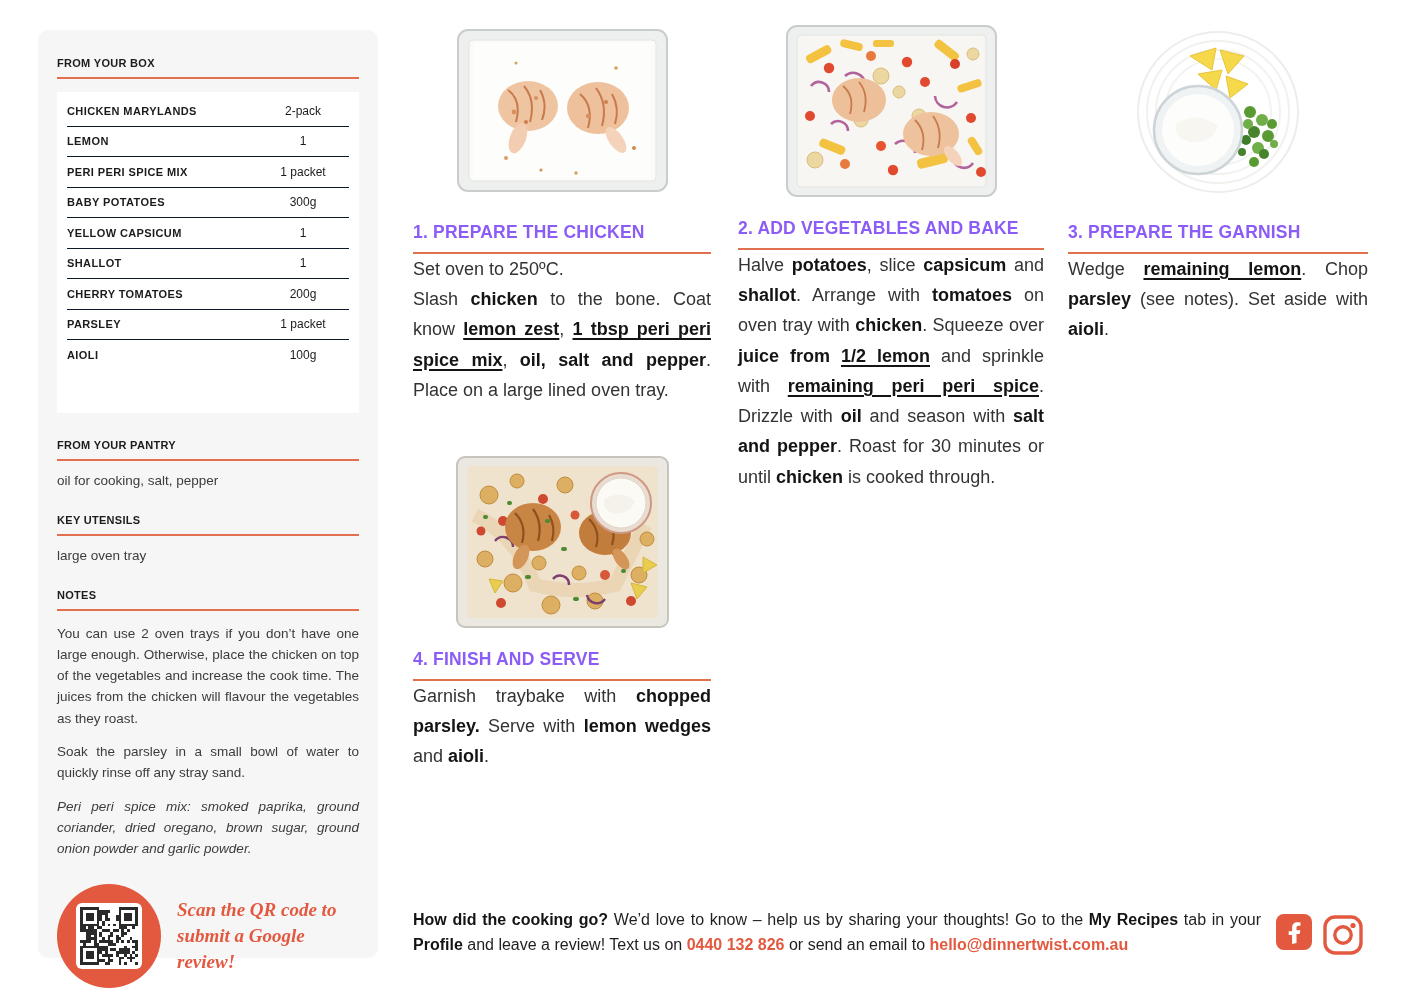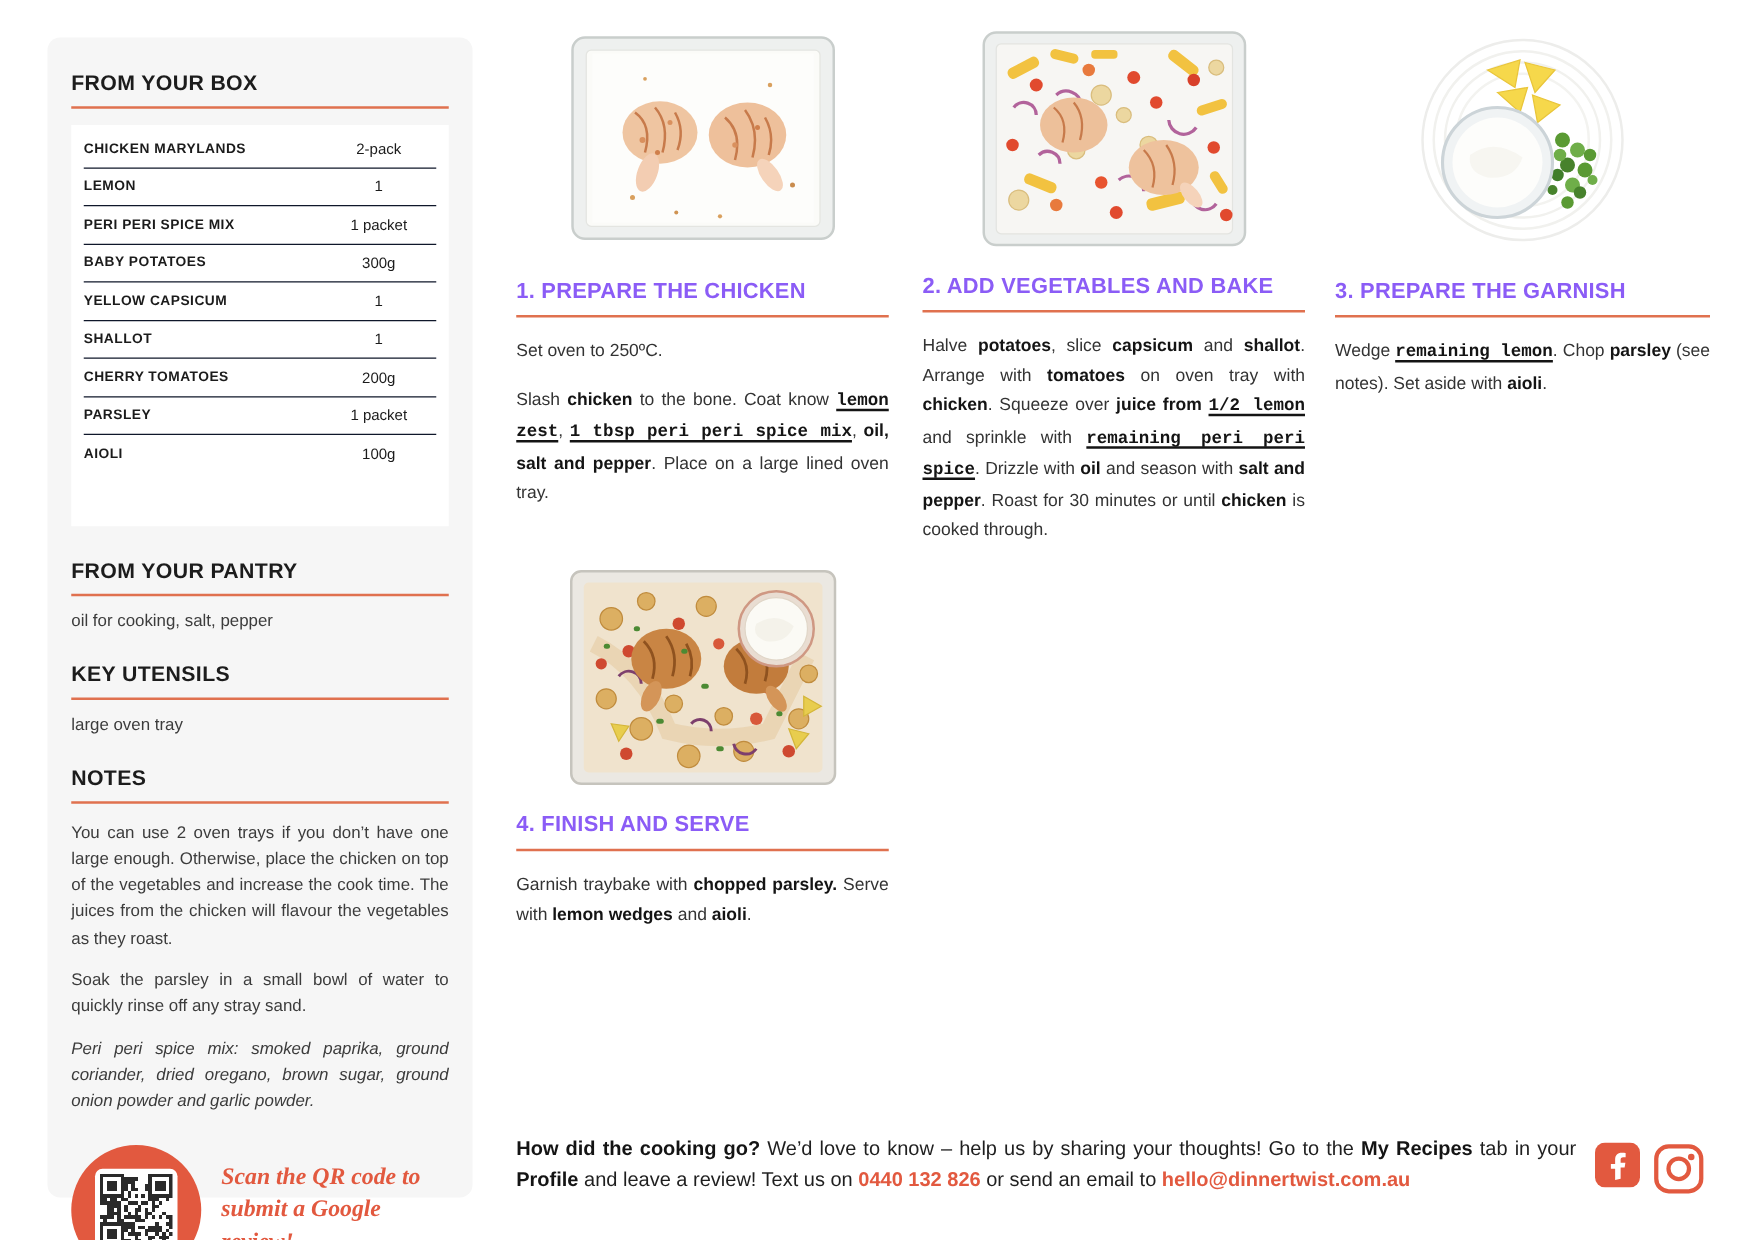--- a/index.html
+++ b/index.html
@@ -3,21 +3,21 @@
 <meta charset="utf-8">
 <style>
   * { margin:0; padding:0; box-sizing:border-box; }
   html,body { background:#ffffff; }
   body { font-family:"Liberation Sans", sans-serif; color:#333; }
   .page { position:relative; width:1403px; height:992px; background:#fff; overflow:hidden; }
 
   
   .sidebar { position:absolute; left:38px; top:30px; width:340px; height:928px;
              background:#f6f6f6; border-radius:10px; padding:27px 19px 0 19px; }
-  .side-h { font-size:17px; font-weight:700; color:#1c1c1c; letter-spacing:.3px; }
+  .side-h { font-size:11px; font-weight:700; color:#1c1c1c; letter-spacing:.3px; }
   .side-rule { height:2px; background:#e0714f; margin-top:8px; border:none; }
   .ing-table { background:#ffffff; margin-top:13px; padding:4px 10px 42px 10px; }
   .ing-row { display:flex; align-items:center; justify-content:space-between;
              height:30.5px; border-bottom:1px solid #0f172a; }
   .ing-row:last-child { border-bottom:none; }
   .ing-name { font-size:11px; font-weight:700; color:#1b1b1b; letter-spacing:.4px; }
   .ing-qty { font-size:12px; font-weight:400; color:#1b1b1b; width:92px; text-align:center; }
   .side-text { font-size:13.5px; color:#3c3c3c; margin-top:12px; }
   .notes p.rich { font-size:13.5px; line-height:1.58; color:#3c3c3c; text-align:justify; margin-top:12px; }
   .sec { margin-top:26px; }
@@ -29,24 +29,24 @@
   .qr-white { width:66px; height:66px; background:#fff; border-radius:6px;
               display:flex; align-items:center; justify-content:center; }
   .qr-caption { margin-left:16px; color:#e2593f; font-size:19px; line-height:1.35;
                 font-family:cursive; font-style:italic; font-weight:700; }
 
   
   .step { position:absolute; }
   .photo-wrap { height:178px; display:flex; align-items:flex-start; justify-content:center; }
   .step-h { font-size:17.5px; font-weight:700; color:#8b5cf6; letter-spacing:.2px; margin-top:16px; }
   .step-rule { height:2px; background:#e0714f; margin-top:9px; border:none; }
-  .step-body p.rich { font-size:14px; line-height:1.68; color:#333; text-align:justify; margin-top:15px; }
+  .step-body p.rich { font-size:18px; line-height:1.68; color:#333; text-align:justify; }
 
   .rich .b { font-weight:700; color:#141414; }
-  .rich .u { text-decoration:underline; text-decoration-thickness:1.5px; text-underline-offset:2.5px;font-family:Liberation Mono, monospace; }
+  .rich .u { text-decoration:underline; text-decoration-thickness:1.5px; text-underline-offset:2.5px; }
   .rich .i { font-style:italic; }
   .rich .c { color:#e2593f; }
 
   
   .footer { position:absolute; left:413px; top:908px; width:848px; }
   .footer p.rich { font-size:16px; line-height:1.55; color:#1f1f1f; text-align:justify; }
   .social { position:absolute; top:914px; }
   .social.fb { left:1276px; } .social.ig { left:1322px; }
 </style>
 </head>

